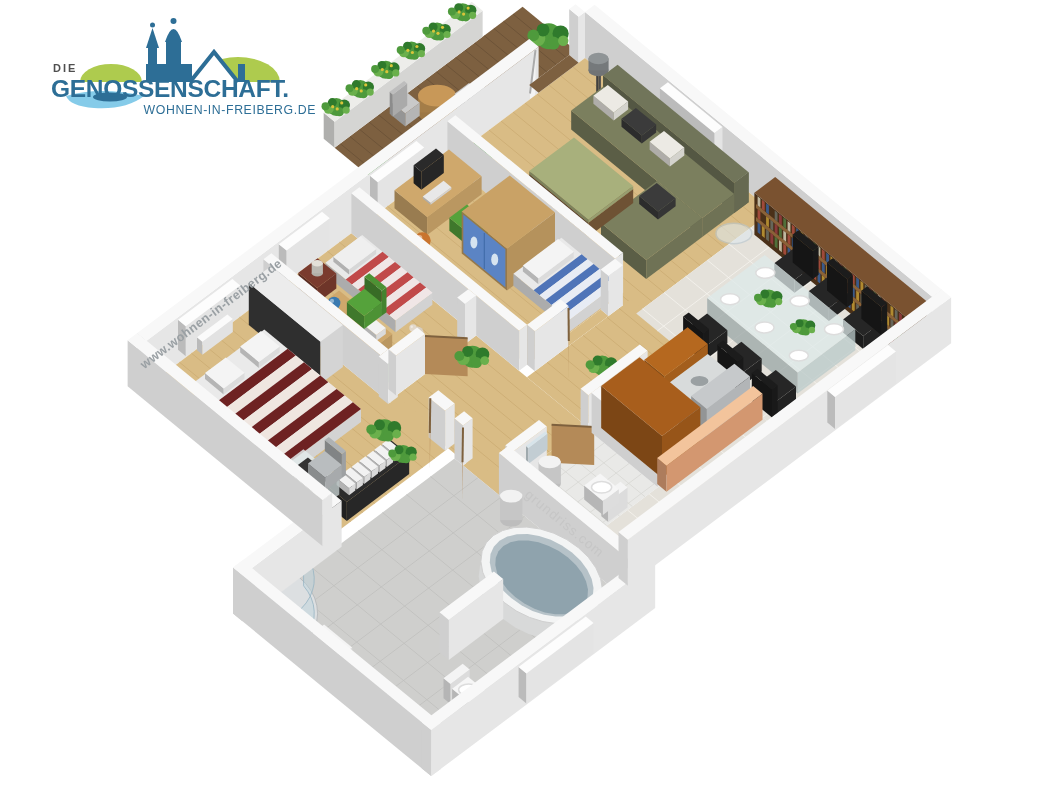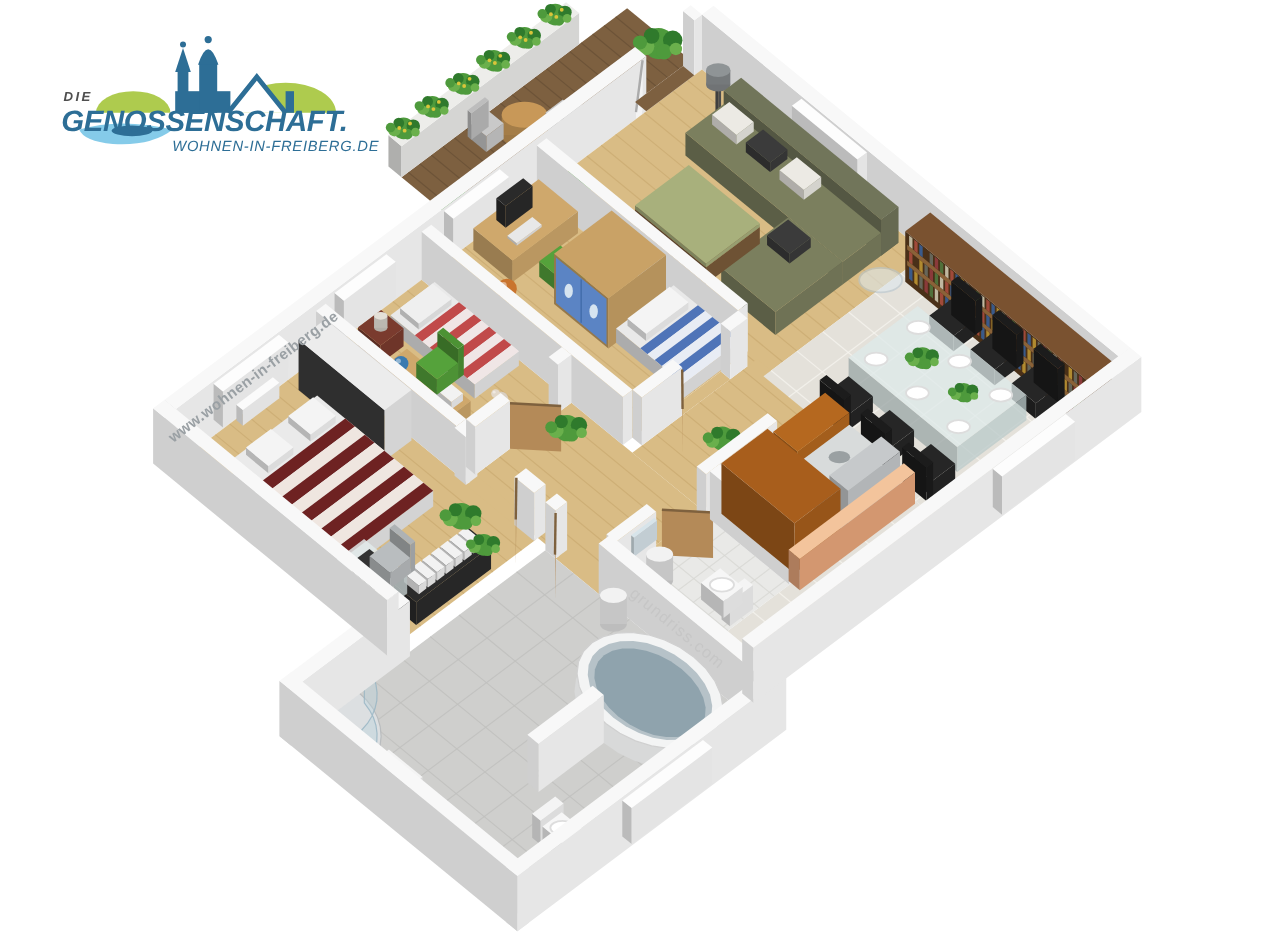--- a/index.html
+++ b/index.html
@@ -1,17 +1,17 @@
 <!DOCTYPE html>
 <html><head>
 <meta charset="utf-8">
 <style>
   html,body{margin:0;padding:0;background:#ffffff;font-family:"Liberation Sans",sans-serif;}
   .canvas{position:relative;width:1053px;height:790px;background:#ffffff;overflow:hidden;}
-  .logo{position:absolute;left:50px;top:28px;font-style:italic;}
+  .logo{position:absolute;left:50px;top:16px;}
   .planwrap{position:absolute;left:0;top:0;width:1053px;height:790px;}
   svg{display:block;}
   text{font-family:"Liberation Sans",sans-serif;}
 </style>
 </head>
 <body>
 
 <div class="canvas">
 
   <div class="planwrap">

